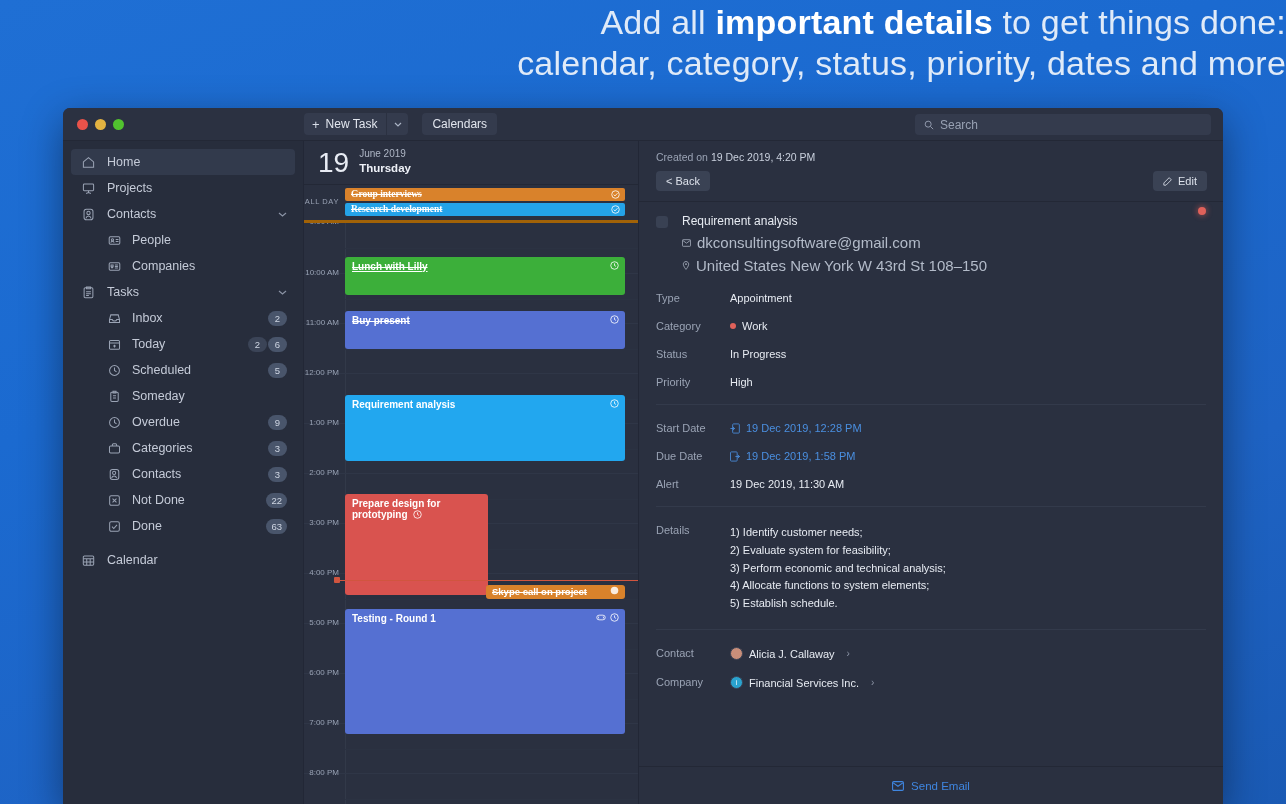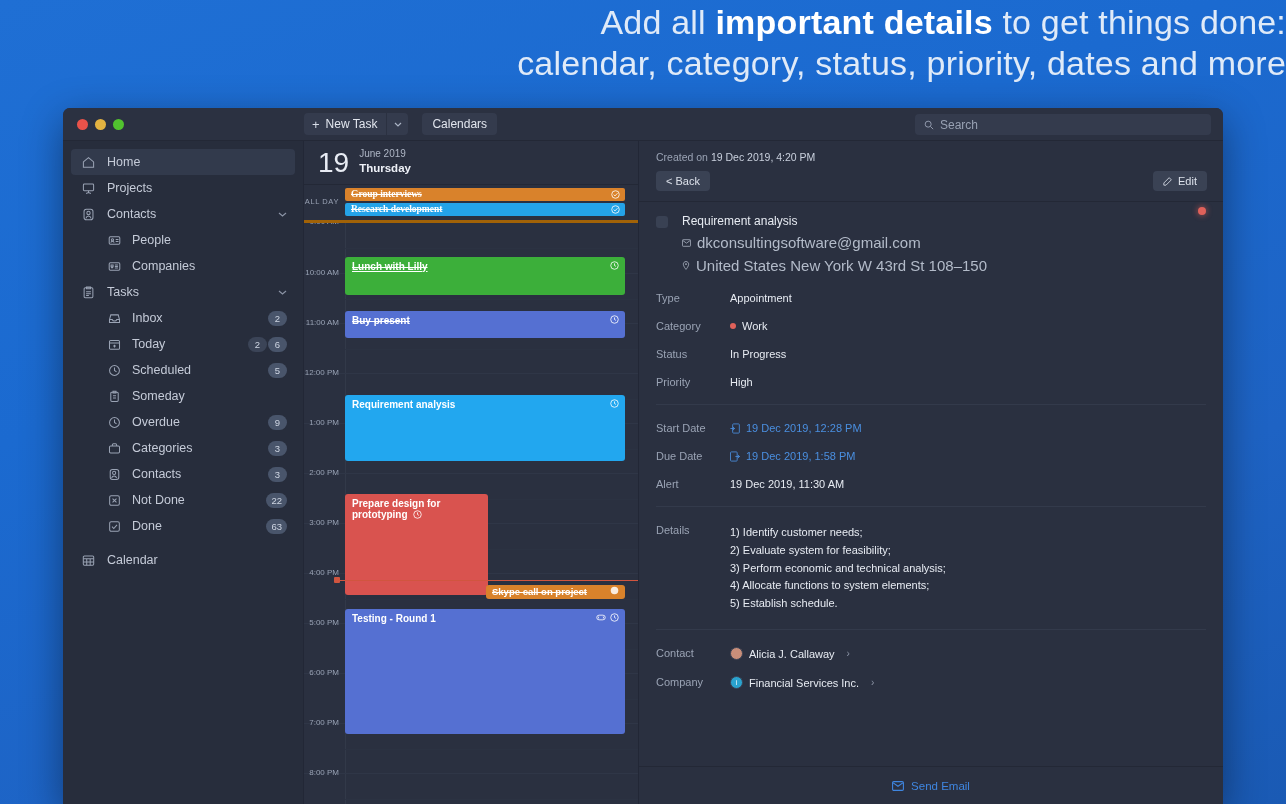--- a/index.html
+++ b/index.html
@@ -604,21 +604,21 @@
           </div>
         <div id="timed-events">
             <div class="ev" style="background: rgb(60, 175, 58); top: 34px; height: 38px; text-decoration: underline;"><span class="strike">Lunch with Lilly</span><span class="ev-ics">
                 <span>
                   <svg width="9" height="9" viewBox="0 0 10 10">
                     <circle cx="5" cy="5" r="4.2" stroke="#fff" stroke-width="0.9" fill="none"></circle>
                     <path d="M5 2.7V5l1.6 1" stroke="#fff" stroke-width="0.9" fill="none"></path>
                   </svg>
                 </span>
               </span></div>
-            <div class="ev" style="background: rgb(85, 112, 210); top: 88px; height: 27px;"><span class="strike">Buy present</span><span class="ev-ics">
+            <div class="ev" style="background: rgb(85, 112, 210); top: 88px; height: 38px;"><span class="strike">Buy present</span><span class="ev-ics">
                 <span>
                   <svg width="9" height="9" viewBox="0 0 10 10">
                     <circle cx="5" cy="5" r="4.2" stroke="#fff" stroke-width="0.9" fill="none"></circle>
                     <path d="M5 2.7V5l1.6 1" stroke="#fff" stroke-width="0.9" fill="none"></path>
                   </svg>
                 </span>
               </span></div>
             <div class="ev" style="background: rgb(34, 167, 239); top: 172px; height: 66px;"><span>Requirement analysis</span><span class="ev-ics">
                 <span>
                   <svg width="9" height="9" viewBox="0 0 10 10">

